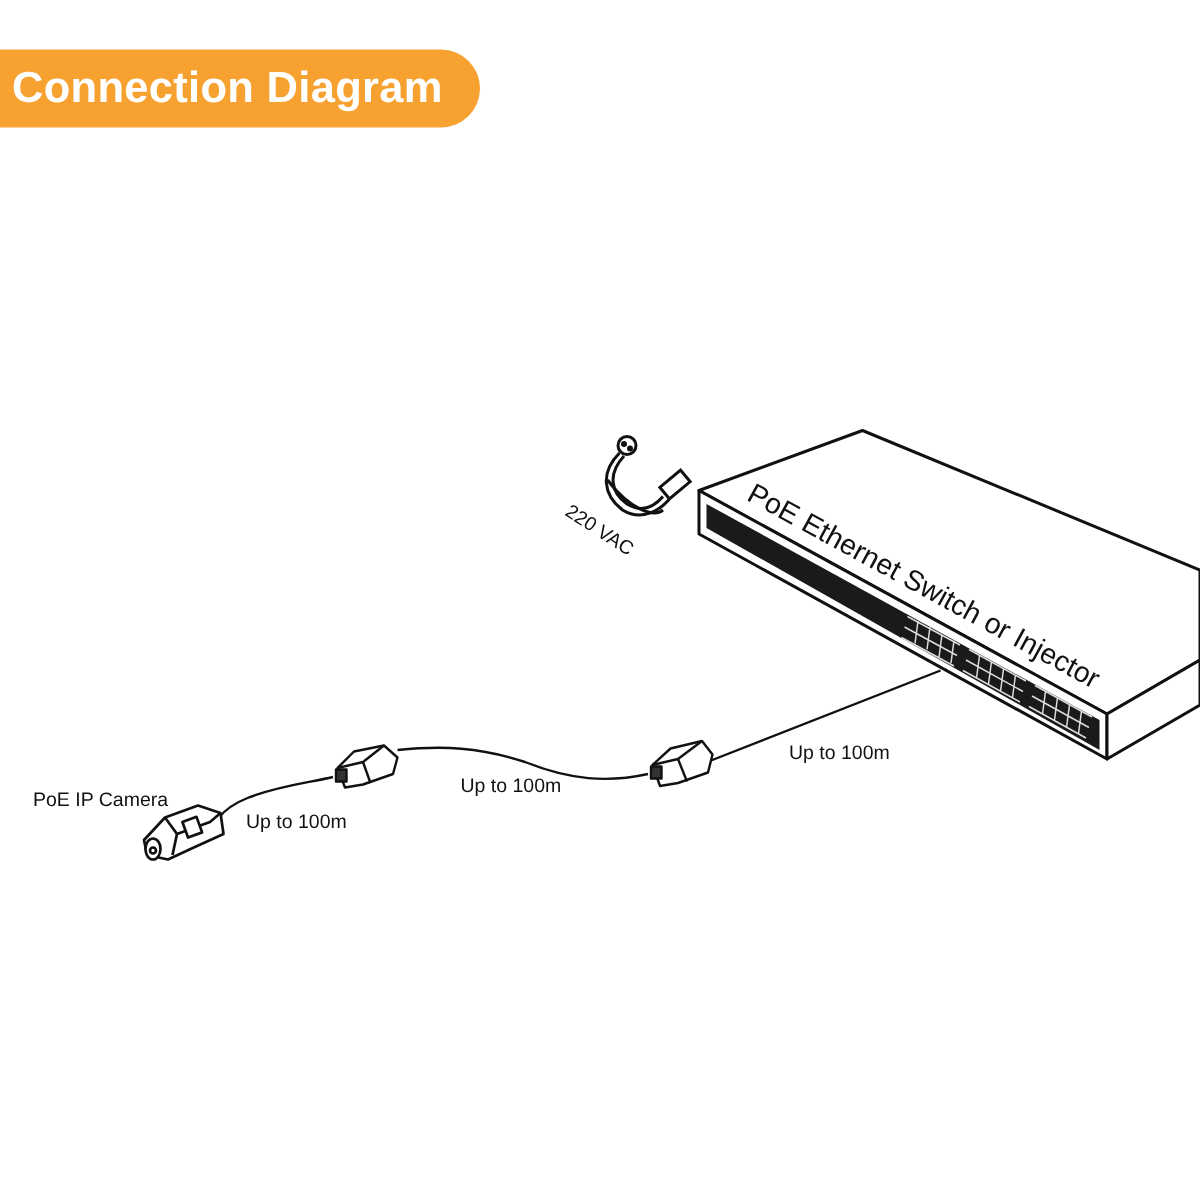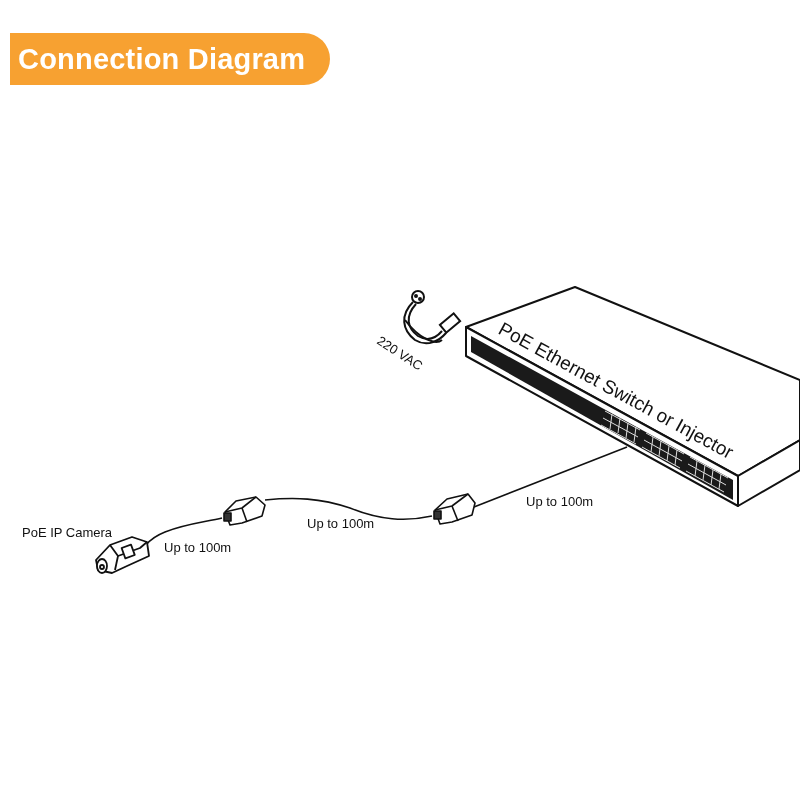--- a/index.html
+++ b/index.html
@@ -1,19 +1,19 @@
 <!DOCTYPE html>
 <html><head>
   <meta charset="utf-8">
   <style>
     html, body { margin: 0; padding: 0; background: #ffffff; }
     body { width: 800px; height: 800px; position: relative; overflow: hidden;
            font-family: "Liberation Sans", sans-serif; }
     .banner {
-      position: absolute; left: 10px; top: 33px; width: 320px; height: 52px;
+      position: absolute; left: 0; top: 33px; width: 320px; height: 52px;
       background: #f7a131; border-radius: 0 26px 26px 0;
       display: flex; align-items: center;
     }
     .banner-title {
       color: #ffffff; font-weight: bold; font-size: 29px; margin-left: 8px;
       letter-spacing: 0.2px; font-family: "Liberation Sans", sans-serif;
     }
     svg.diagram { position: absolute; left: 0; top: 0; width: 800px; height: 800px; }
     .lbl { font-family: "Liberation Sans", sans-serif; fill: #111; }
   </style>

